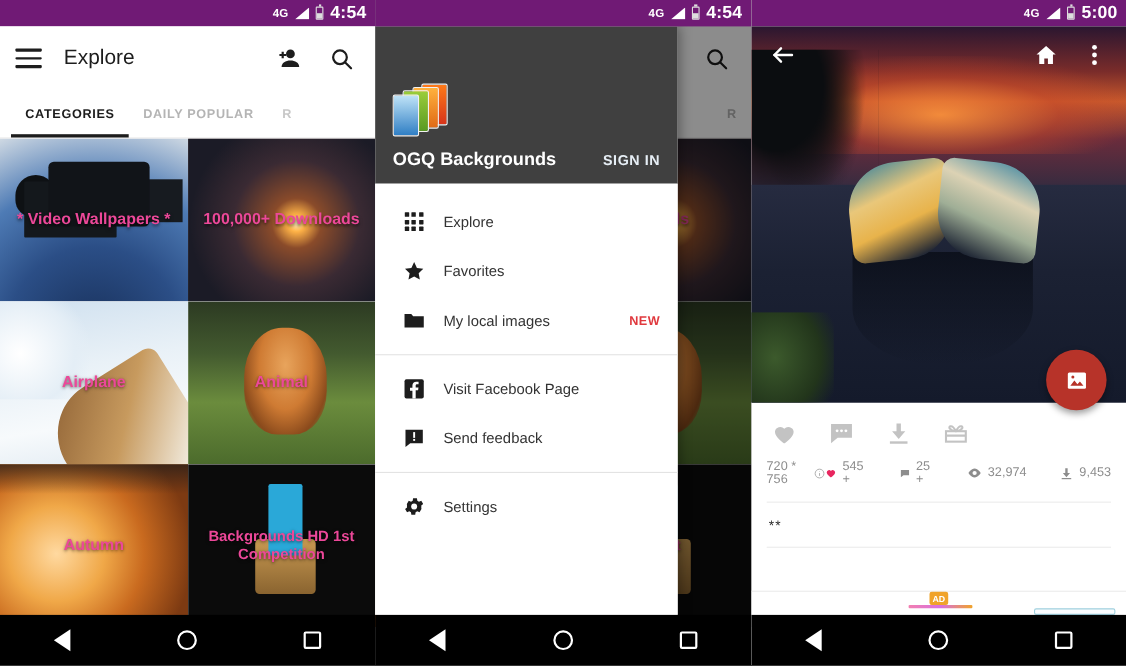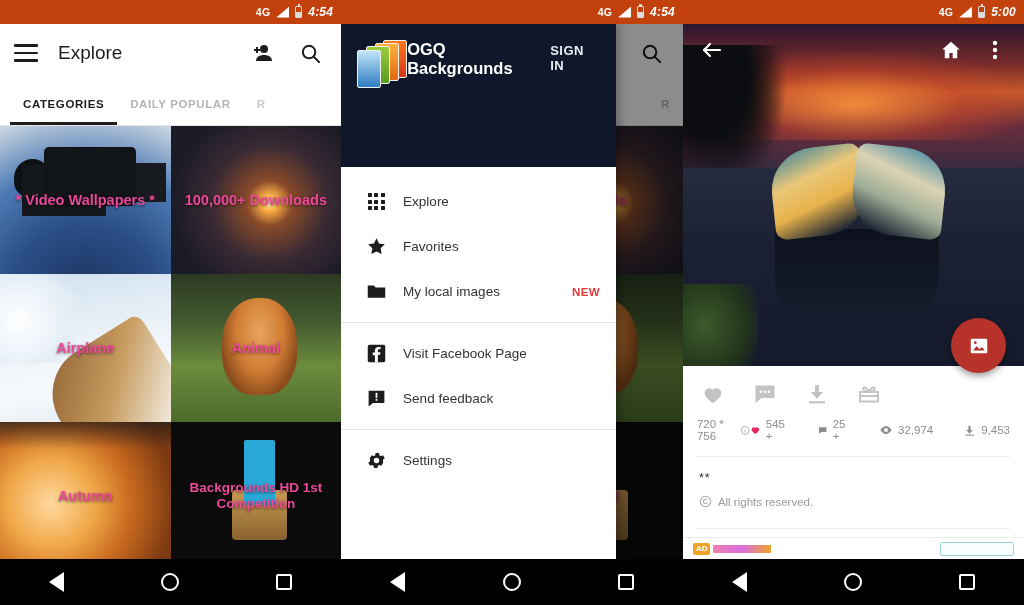--- a/index.html
+++ b/index.html
@@ -8,34 +8,34 @@
     background: #000;
     font-family: "Liberation Sans", sans-serif;
     overflow: hidden;
   }
   .stage { position: relative; width: 1024px; height: 605px; display: flex; }
   .panel { position: relative; width: 341.33px; height: 605px; overflow: hidden; background: #fff; }
   .panel.mid { width: 342px; }
 
   
   .statusbar {
-    height: 24px; background: #c2410c; display: flex; align-items: center;
+    height: 24px; background: #701a75; display: flex; align-items: center;
     justify-content: flex-end; padding-right: 8px; gap: 6px;
     color: #fff; font-size: 11px; font-weight: bold; letter-spacing: .2px;
   }
   .sb-4g { font-size: 10.5px; }
   .sig { width: 13px; height: 11px; position: relative; }
   .sig:after {
     content:""; position:absolute; inset:0;
     background:#fff; clip-path: polygon(100% 0, 100% 100%, 0 100%);
   }
   .batt { width: 7px; height: 12px; border: 1.4px solid #ddd; border-radius: 1px; position: relative; }
   .batt:before { content:""; position:absolute; top:-3px; left:1.4px; width:2.6px; height:2px; background:#ddd;}
   .batt i { position:absolute; left:0; right:0; bottom:0; height:55%; background:#ddd; display:block;}
-  .sb-time { font-size: 12px; font-style: italic; }
+  .sb-time { font-size: 16px; }
 
   
   .appbar {
     height: 58px; background: #fff; display: flex; align-items: center;
     padding: 0 14px; gap: 14px;
   }
   .ic { display:inline-flex; align-items:center; justify-content:center; flex: none; }
   .hamburger { width: 24px; height: 18px; display:flex; flex-direction:column; justify-content:space-between; }
   .hamburger span { display:block; height: 2.6px; background:#1d1d1d; border-radius:1px; }
   .appbar-title { font-size: 19px; color: #1d1d1d; font-weight: 400; margin-left: 6px; }
@@ -134,22 +134,22 @@
 
   
   .dim-layer { position:absolute; inset:0; }
   .scrim { position:absolute; inset:0; background: rgba(0,0,0,.45); z-index: 5; }
   .drawer {
     position:absolute; top:24px; left:0; width: 275px; bottom: 46px;
     background:#fff; z-index: 10; display:flex; flex-direction:column;
     box-shadow: 2px 0 10px rgba(0,0,0,.35);
   }
   .drawer-head {
-    background:#0f172a; height: 143px; padding: 16px 16px 12px;
-    display:flex; flex-direction:row; justify-content:flex-end;
+    background:#404040; height: 143px; padding: 16px 16px 12px;
+    display:flex; flex-direction:column; justify-content:flex-end;
   }
   .logo-stack { position:relative; width: 52px; height: 46px; margin-bottom: 14px; }
   .logo-stack i { position:absolute; top:0; width: 24px; height: 38px; border:1.6px solid #f2f2f2; border-radius:2px; display:block; }
   .logo-stack i:nth-child(1){ left:26px; top:0px;  background:linear-gradient(180deg,#ff7a18,#d7341a); }
   .logo-stack i:nth-child(2){ left:18px; top:3px;  background:linear-gradient(180deg,#ffb13d,#e06a16); }
   .logo-stack i:nth-child(3){ left:9px;  top:6px;  background:linear-gradient(180deg,#9acd3a,#5a9a22); }
   .logo-stack i:nth-child(4){ left:0px;  top:10px; background:linear-gradient(180deg,#bfe3f7,#2f7ec4); }
   .drawer-head-row { display:flex; align-items:baseline; }
   .drawer-title { color:#fff; font-size: 16.5px; font-weight: 700; }
   .signin { margin-left:auto; color:#e6eef5; font-size: 13px; font-weight:700; letter-spacing:.5px; }
@@ -194,21 +194,21 @@
 
   .action-row { display:flex; align-items:center; gap: 28px; padding: 16px 18px 10px; }
   .stat-row { display:flex; align-items:center; padding: 2px 14px 14px; gap: 0; font-size: 11.5px; color:#8d8d8d; }
   .stat-dim { color:#8d8d8d; display:flex; align-items:center; gap:5px; }
   .stat-grp { margin-left:auto; display:flex; align-items:center; gap: 30px; }
   .stat { display:flex; align-items:center; gap: 5px; color:#8d8d8d; }
   .hr { height:1px; background:#ebebeb; margin: 0 14px; }
   .desc { padding: 14px 16px 6px; font-size: 12.5px; color:#2b2b2b; letter-spacing: 1px; }
   .rights { padding: 4px 16px 14px; font-size: 11.5px; color:#9a9a9a; display:flex; align-items:center; gap:6px; }
   .ad-strip { position:absolute; left:0; right:0; bottom: 46px; height: 22px; background:#fff; border-top:1px solid #ececec;
-     display:flex; align-items:center; padding: 0 10px; }
+     display:flex; align-items:center; padding: 0 10px; flex-direction: column; }
   .ad-badge { background:#f0a32a; color:#fff; font-size: 8px; font-weight:700; padding: 1.5px 3px; border-radius:2px; }
   .ad-text { margin-left: 3px; height: 8px; width: 58px;
     background: linear-gradient(90deg,#f27fb0,#d86fe0,#f0a32a); border-radius: 1px; }
   .ad-btn { margin-left:auto; width: 74px; height: 14px; border:1px solid #9fd0de; border-radius:2px; background:#fafdff; }
 
   .svgw { display:block; }
 </style>
 </head>
 <body>
 
@@ -560,27 +560,20 @@
             </svg>
           <span>9,453</span>
         </div>
       </div>
     </div>
 
     <div class="hr"></div>
 
     <div class="desc">**</div>
 
-    <div class="rights">
-      <svg class="svgw" width="13" height="13" viewBox="0 0 24 24" fill="none" stroke="#a8a8a8" stroke-width="1.9">
-        <circle cx="12" cy="12" r="9.5"></circle>
-          <path d="M15 9.2a4 4 0 100 5.6"></path>
-      </svg>
-      <span>All rights reserved.</span>
-    </div>
 
     <div class="hr" style="margin-top:6px"></div>
 
     <div class="ad-strip">
       <span class="ad-badge">AD</span>
       <span class="ad-text"></span>
       <span class="ad-btn"></span>
     </div>
 
     <div class="navbar">

